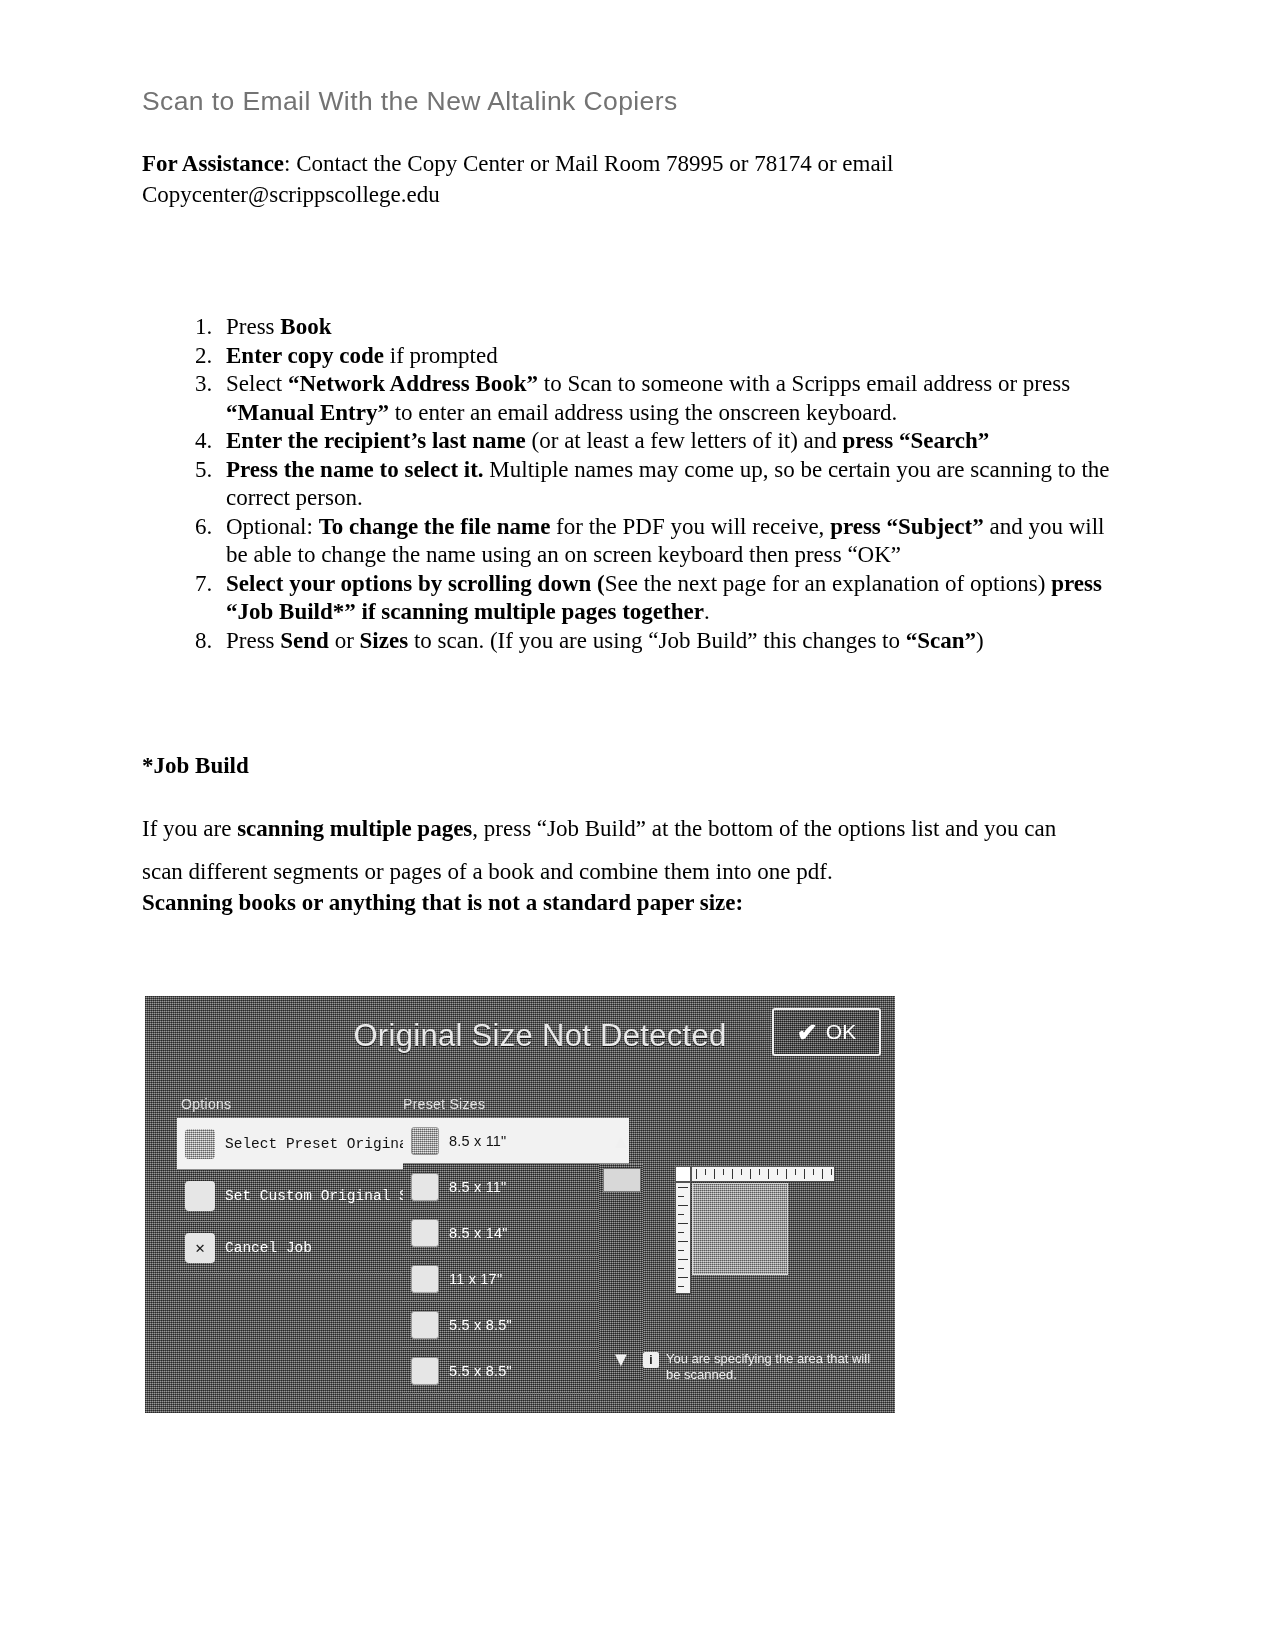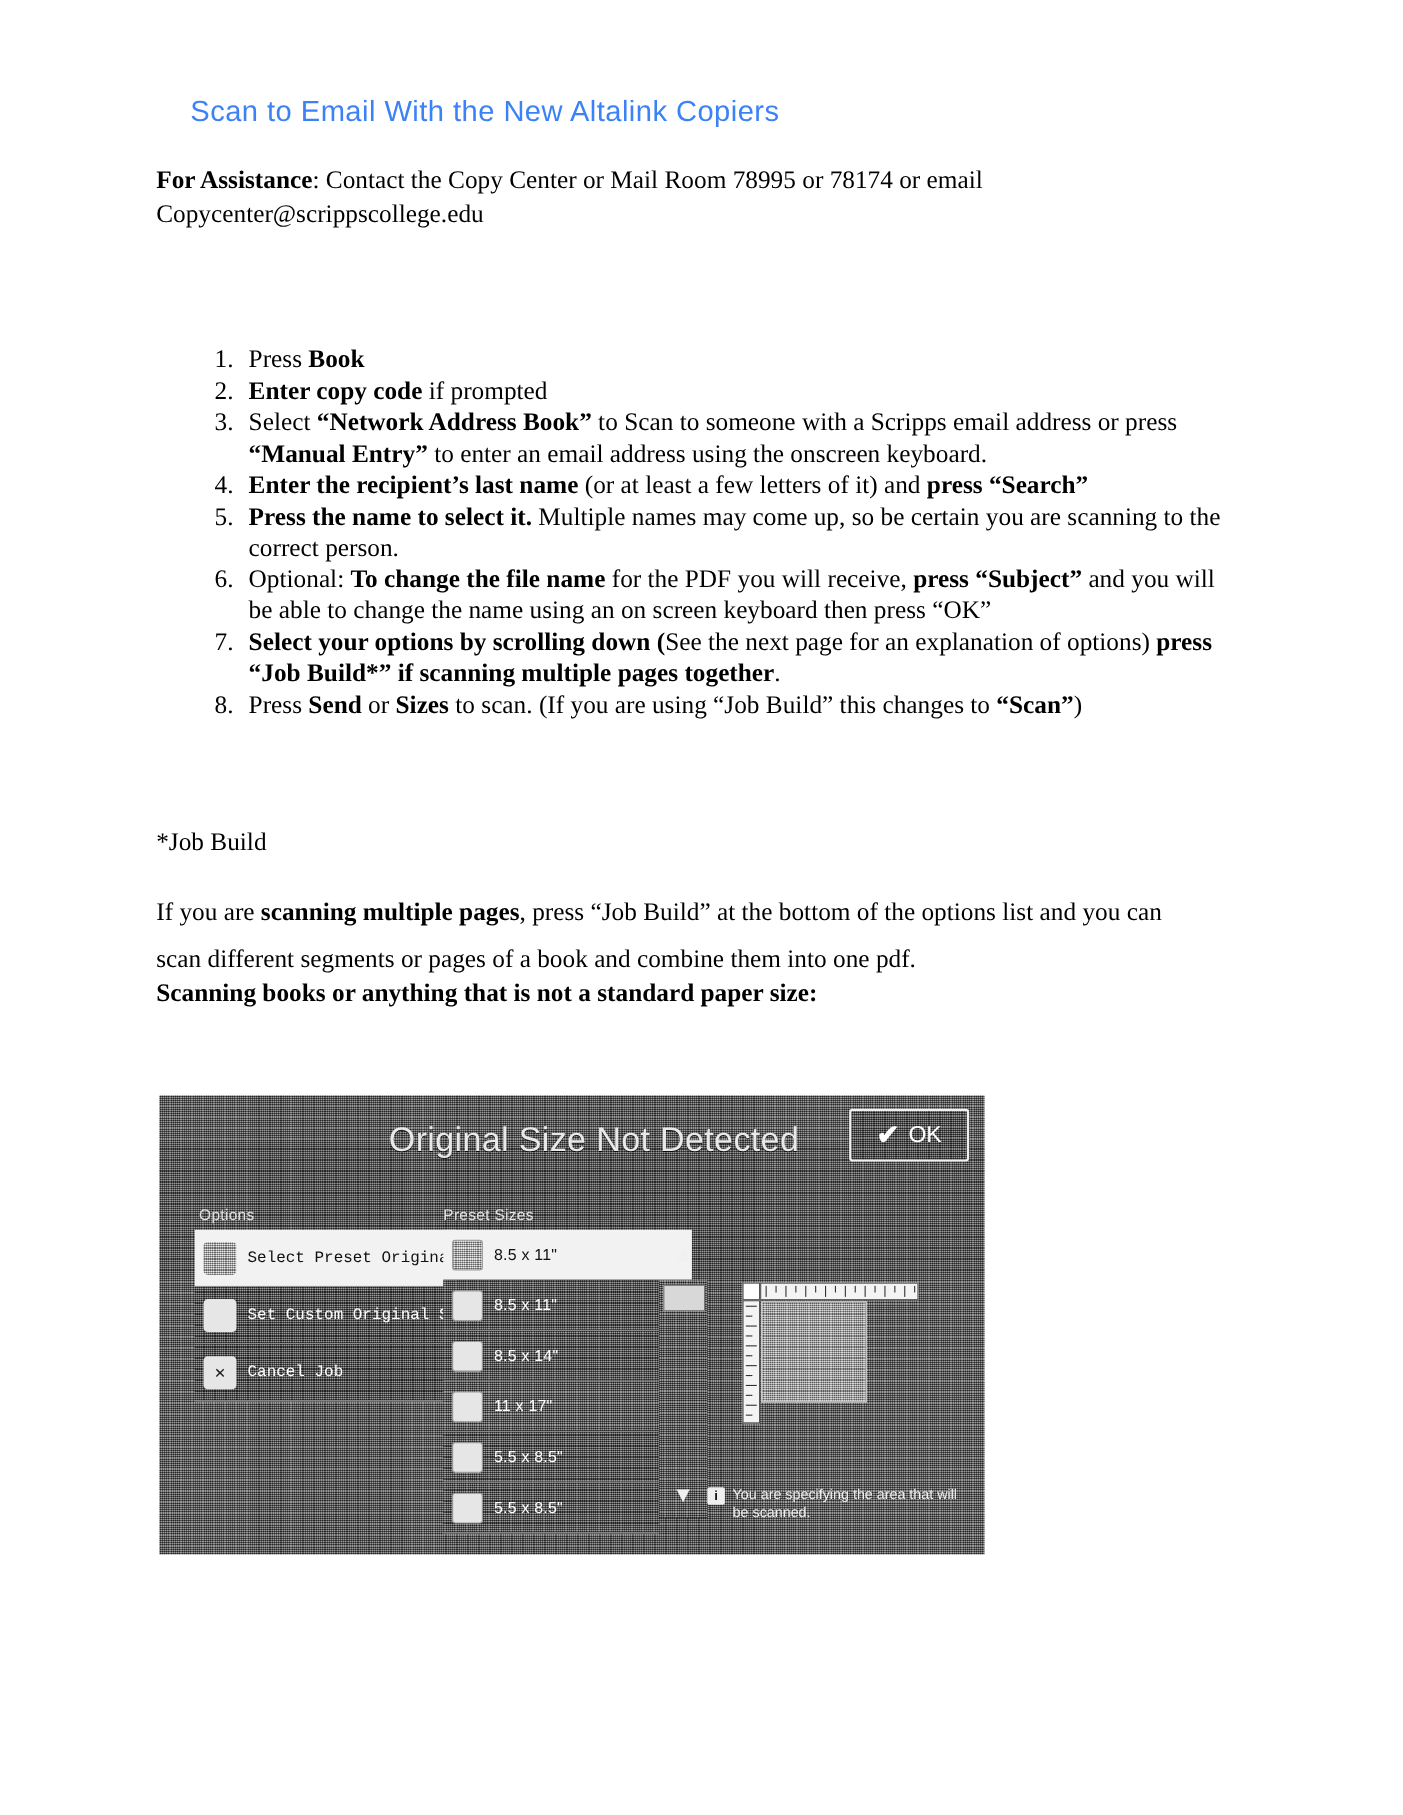--- a/index.html
+++ b/index.html
@@ -25,23 +25,22 @@
 
   
   .doc-title {
     position: absolute;
     left: 142px;
     top: 86px;
     font-family: "Liberation Sans", sans-serif;
     font-size: 26.5px;
     font-weight: 400;
     letter-spacing: 0.4px;
-    color: #3b82f6;
+    color: #737373;
     white-space: nowrap;
-    margin-left: 31px;
   }
 
   
   .assist {
     position: absolute;
     left: 142px;
     top: 148px;
     width: 960px;
     font-size: 23px;
     line-height: 31px;
@@ -65,21 +64,21 @@
     padding: 0 0 0 8px;
   }
   ol.steps b { font-weight: bold; }
 
   
   .jb-heading {
     position: absolute;
     left: 142px;
     top: 753px;
     font-size: 23px;
-    font-weight: normal;
+    font-weight: bold;
     text-align: center;
   }
   .jb-para {
     position: absolute;
     left: 142px;
     top: 807px;
     width: 920px;
     font-size: 23px;
     line-height: 43px;
   }

